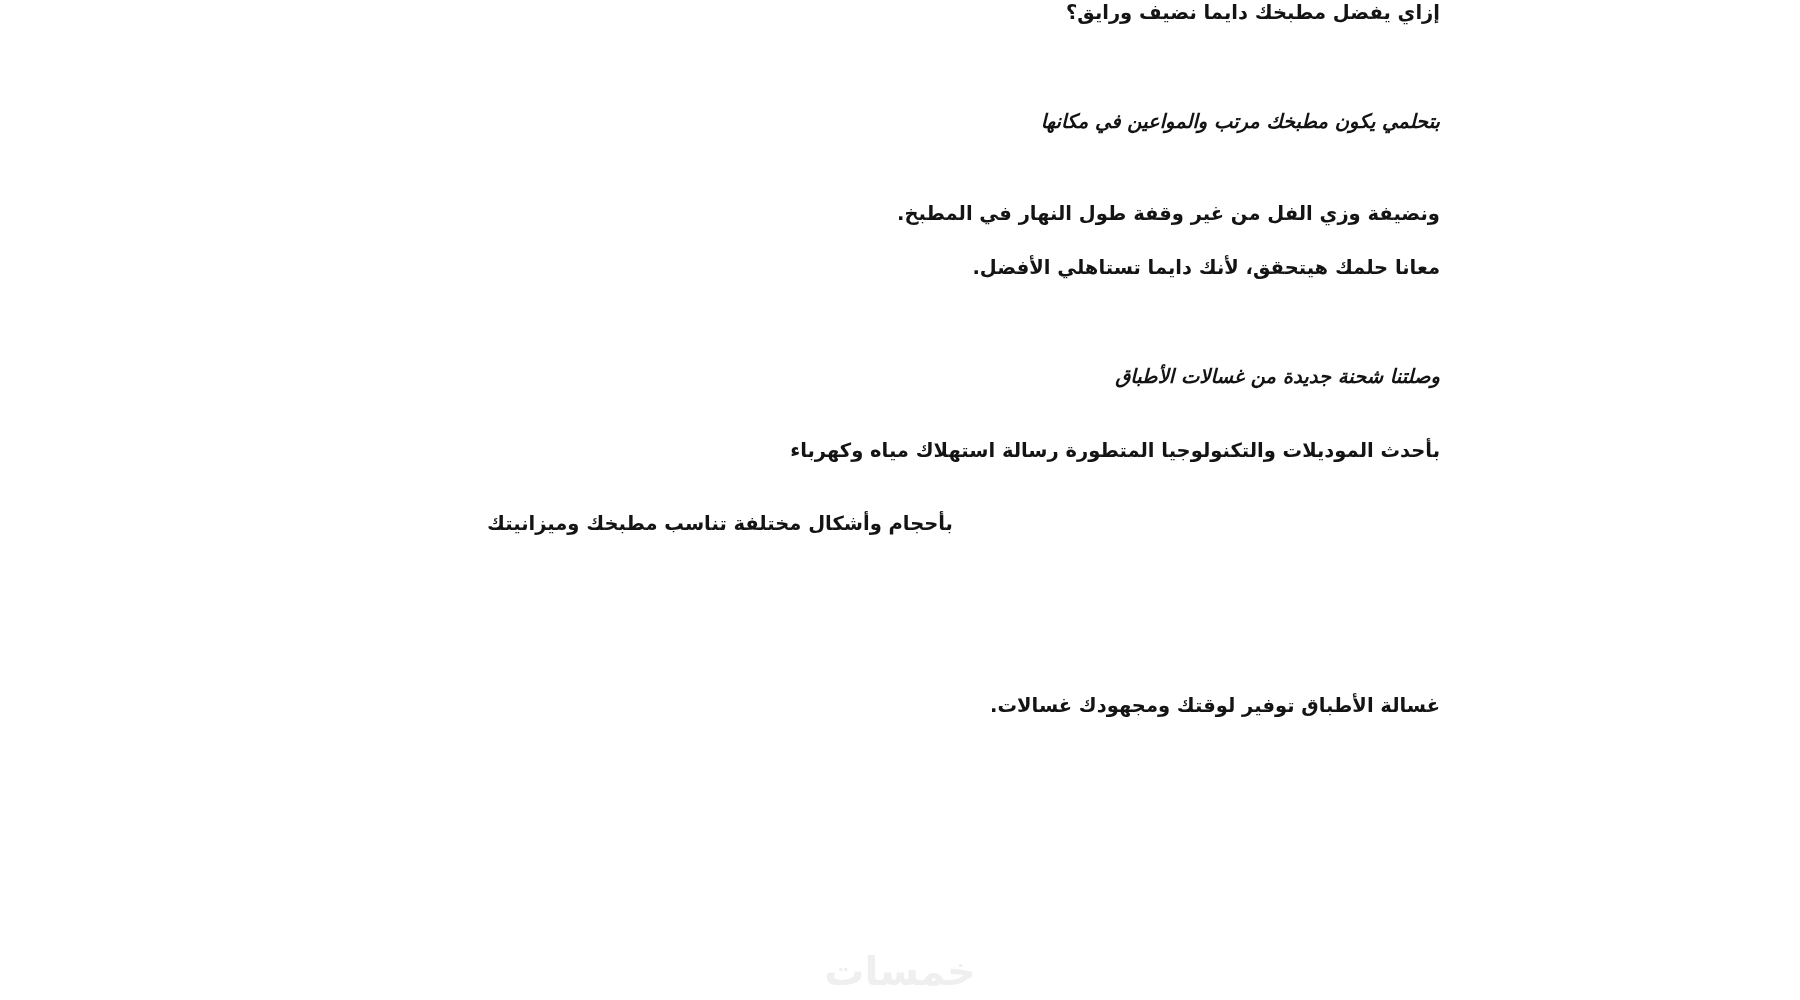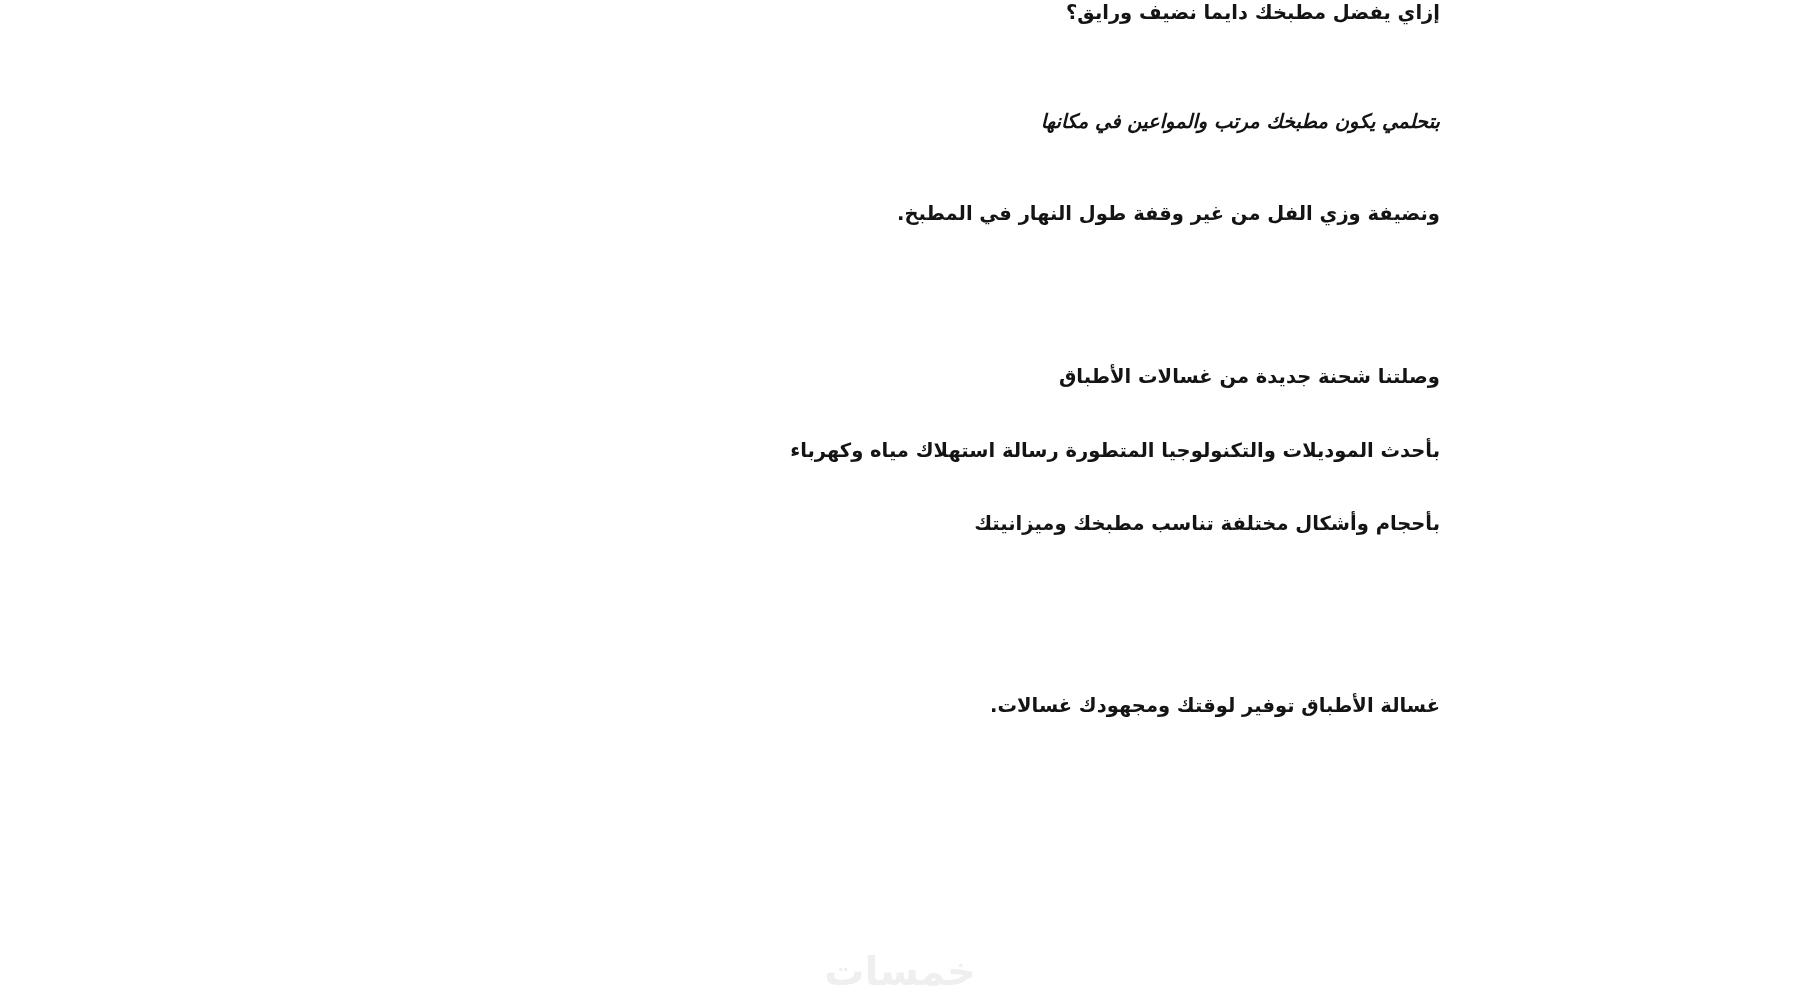--- a/index.html
+++ b/index.html
@@ -62,30 +62,33 @@
   </div>
 
   <div class="abs" style="top:112px;font-style:italic;">
     <div class="line">بتحلمي يكون مطبخك مرتب والمواعين في مكانها</div>
   </div>
 
   <div class="abs" style="top:156px;margin-top:48px;">
     <div class="line">ونضيفة وزي الفل من غير وقفة طول النهار في المطبخ.</div>
   </div>
 
+  <div class="abs" style="top:258px;">
+    <div class="line">معانا حلمك هيتحقق، لأنك دايما تستاهلي الأفضل.</div>
+  </div>
 
-  <div class="abs" style="top:367px;">
+  <div class="abs" style="top:367px;font-style:italic;">
     <div class="line">وصلتنا شحنة جديدة من غسالات الأطباق</div>
   </div>
 
   <div class="abs" style="top:441px;">
     <div class="line">بأحدث الموديلات والتكنولوجيا المتطورة رسالة استهلاك مياه وكهرباء</div>
   </div>
 
-  <div class="abs" style="top:514px;">
+  <div class="abs" style="top:514px;text-align:center;">
     <div class="line">بأحجام وأشكال مختلفة تناسب مطبخك وميزانيتك</div>
   </div>
 
 
   <div class="abs" style="top:696px;">
     <div class="line">غسالة الأطباق توفير لوقتك ومجهودك غسالات.</div>
   </div>
 
 
   <div class="watermark">خمسات</div>

